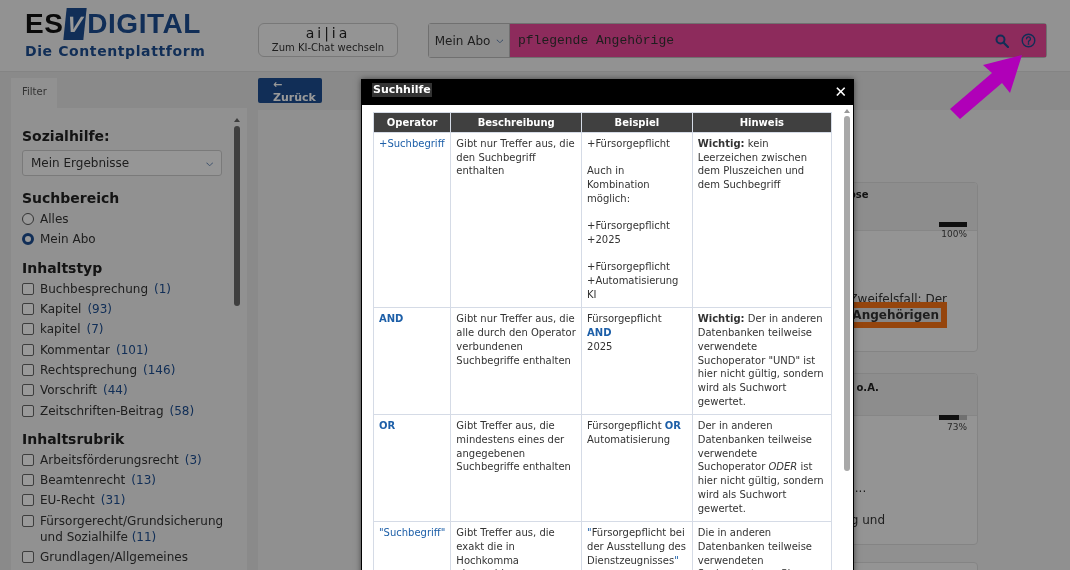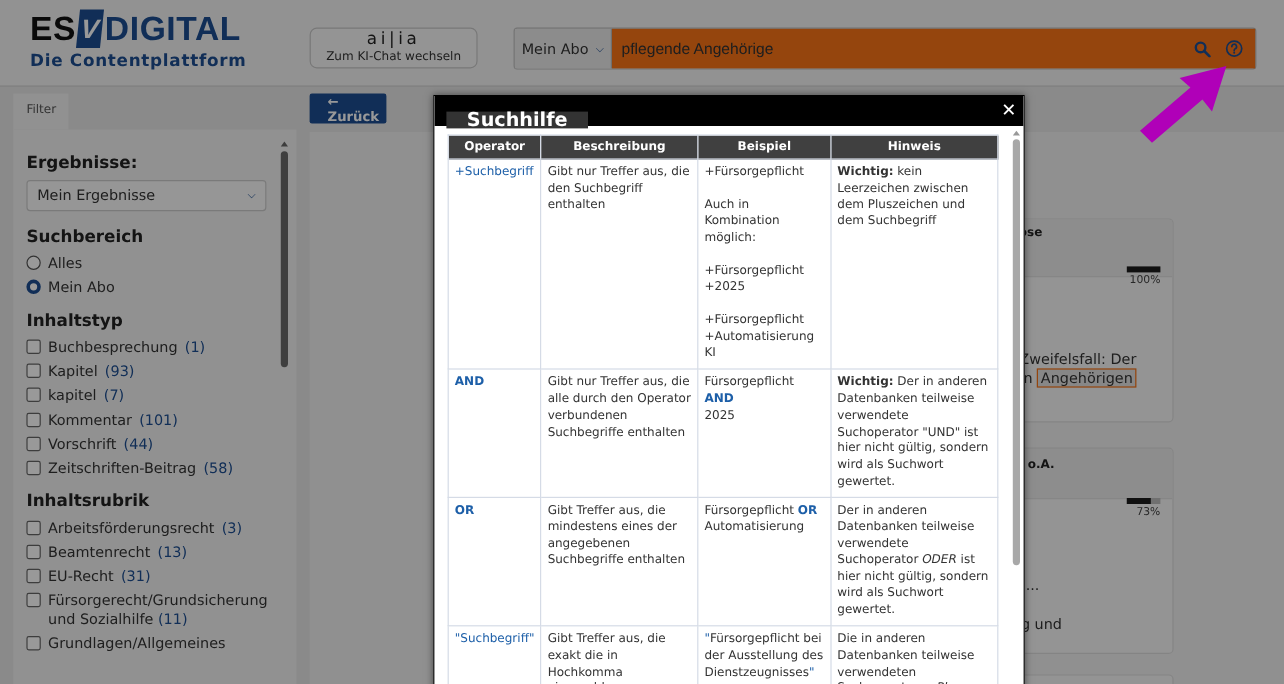--- a/index.html
+++ b/index.html
@@ -15,21 +15,21 @@
   .logo-digital { color: #1d4e91; }
   .logo-sub { color: #1d4e91; font-size: 14px; margin-top: 3px; letter-spacing: 0.6px; }
 
   .aiia-btn { position: absolute; left: 258px; top: 23px; width: 140px; height: 34px; border: 1px solid #c8c8c8; border-radius: 6px; background: #f7f7f7; text-align: center; cursor: pointer; }
   .aiia-logo { font-size: 14px; line-height: 16px; letter-spacing: 3px; color: #222; margin-top: 1px; }
   .aiia-text { font-size: 10px; color: #333; line-height: 13px; }
 
   .searchbar { position: absolute; left: 428px; top: 23px; width: 619px; height: 35px; border: 1px solid #bbb; border-radius: 3px; background: #eee; display: flex; }
   .scope-select { width: 81px; height: 100%; display: flex; align-items: center; justify-content: center; gap: 6px; font-size: 12px; color: #333; background: #eaeaea; border-right: 1px solid #bbb; cursor: pointer; }
   .scope-select .chev { font-size: 9px; color: #1d4e91; }
-  .search-input { flex: 1; height: 100%; border: none; background: #f97316; padding: 0 8px; font-family: Liberation Sans, sans-serif; font-size: 13px; color: #333; outline: none; }
+  .search-input { flex: 1; height: 100%; border: none; background: #ec4899; padding: 0 8px; font-family: Liberation Mono, monospace; font-size: 13px; color: #333; outline: none; }
   .search-actions { position: absolute; right: 10px; top: 0; height: 100%; display: flex; align-items: center; gap: 12px; }
   .icon-btn { cursor: pointer; display: flex; align-items: center; }
 
   
   .content-bg { position: absolute; left: 0; top: 72px; width: 1070px; height: 498px; background: #e6e6e6; }
   .filter-tab { position: absolute; left: 11px; top: 78px; width: 46px; height: 30px; background: #f2f2f2; font-size: 10px; color: #555; padding: 8px 0 0 11px; }
   .sidebar { position: absolute; left: 11px; top: 108px; width: 236px; height: 462px; background: #f2f2f2; overflow: hidden; }
   .sidebar-inner { position: absolute; left: 11px; top: 20px; width: 205px; }
   .sb-scroll { position: absolute; left: 233px; top: 118px; width: 7px; height: 452px; }
   .sb-scroll .arrow { width: 0; height: 0; border-left: 3px solid transparent; border-right: 3px solid transparent; border-bottom: 4px solid #666; margin: 0 auto 4px; }
@@ -51,29 +51,29 @@
   .main-panel { position: absolute; left: 258px; top: 110px; width: 812px; height: 460px; background: #f0f0f0; }
 
   .result-card { position: absolute; left: 700px; width: 280px; background: #f7f7f7; border: 1px solid #ddd; border-radius: 4px; overflow: hidden; }
   .result-head { height: 48px; background: #ececec; border-bottom: 1px solid #e0e0e0; position: relative; }
   .result-title { position: absolute; right: 130px; top: 6px; font-size: 10px; font-weight: bold; color: #222; white-space: nowrap; }
   .relevance { position: absolute; right: 10px; top: 12px; width: 28px; text-align: right; margin-top: 27px; }
   .rel-bar { width: 28px; height: 5px; background: #bbb; }
   .rel-fill { height: 5px; background: #1b1b1b; }
   .rel-pct { font-size: 9px; color: #444; margin-top: 2px; }
   .result-body { font-size: 12px; color: #333; line-height: 16px; padding: 0 12px; position: absolute; right: 0; text-align: right; white-space: nowrap; }
-  .hl { background: #e2e2e2; border: 1px solid #f97316; padding: 0 2px; }
+  .hl { background: #e2e2e2; border: 6px solid #f97316; padding: 0 2px; font-weight: bold; }
 
   
   .overlay { position: absolute; left: 0; top: 0; width: 1070px; height: 570px; background: rgba(0,0,0,0.4); }
 
   
   .modal { position: absolute; left: 361px; top: 79px; width: 493px; height: 500px; background: #fff; border: 1px solid #000; box-shadow: 0 0 6px rgba(0,0,0,0.5); overflow: hidden; }
   .modal-head { height: 25px; background: #000; position: relative; }
-  .modal-title { position: absolute; left: 10px; top: 13px; background: #333; color: #fff; font-size: 16px; font-weight: bold; padding: 0 17px; line-height: 14px; }
+  .modal-title { position: absolute; left: 10px; top: 3px; background: #333; color: #fff; font-size: 11px; font-weight: bold; padding: 0 1px; line-height: 14px; }
   .modal-close { position: absolute; right: 6px; top: 3px; color: #fff; font-size: 15px; font-weight: bold; cursor: pointer; line-height: 18px; }
   .modal-body { position: absolute; left: 0; top: 25px; width: 491px; bottom: 0; overflow: hidden; }
   .modal-scroll { position: absolute; right: 3px; top: 4px; width: 7px; height: 470px; }
   .modal-scroll .arrow { width: 0; height: 0; border-left: 3px solid transparent; border-right: 3px solid transparent; border-bottom: 4px solid #999; margin: 0 auto 3px; }
   .modal-scroll .thumb { width: 6px; height: 355px; background: #a8a8a8; border-radius: 3px; margin: 0 auto; }
 
   table.help { position: absolute; left: 11px; top: 7px; width: 459px; border-collapse: collapse; font-size: 10px; line-height: 13.7px; color: #333; }
   table.help th { background: #404040; color: #fff; font-weight: bold; height: 20px; border: 1px solid #d5dbe6; text-align: center; font-size: 10px; }
   table.help td { border: 1px solid #d5dbe6; vertical-align: top; padding: 4px 5px 6px 5px; }
   .op { color: #1d5fa8; }
@@ -124,21 +124,21 @@
     </div>
   </div>
 </div>
 
 <div class="content-bg"></div>
 
 <div class="filter-tab">Filter</div>
 
 <div class="sidebar">
   <div class="sidebar-inner">
-    <div class="sec-h">Ergebnisse:</div>
+    <div class="sec-h">Sozialhilfe:</div>
     <div class="sort-select">
       <span>Mein Ergebnisse</span>
       <span class="chev">⌵</span>
     </div>
 
     <div class="grp">
       <div class="sec-h" style="margin-bottom:3px">Suchbereich</div>
       <div class="radio-row">
         <span class="radio"></span>
         <span>Alles</span>
@@ -163,20 +163,25 @@
         </div>
       <div class="check-row">
           <span class="check"></span>
           <span>kapitel</span>
           <span class="count">(7)</span>
         </div>
       <div class="check-row">
           <span class="check"></span>
           <span>Kommentar</span>
           <span class="count">(101)</span>
+        </div>
+      <div class="check-row">
+          <span class="check"></span>
+          <span>Rechtsprechung</span>
+          <span class="count">(146)</span>
         </div>
       <div class="check-row">
           <span class="check"></span>
           <span>Vorschrift</span>
           <span class="count">(44)</span>
         </div>
       <div class="check-row">
           <span class="check"></span>
           <span>Zeitschriften-Beitrag</span>
           <span class="count">(58)</span>

